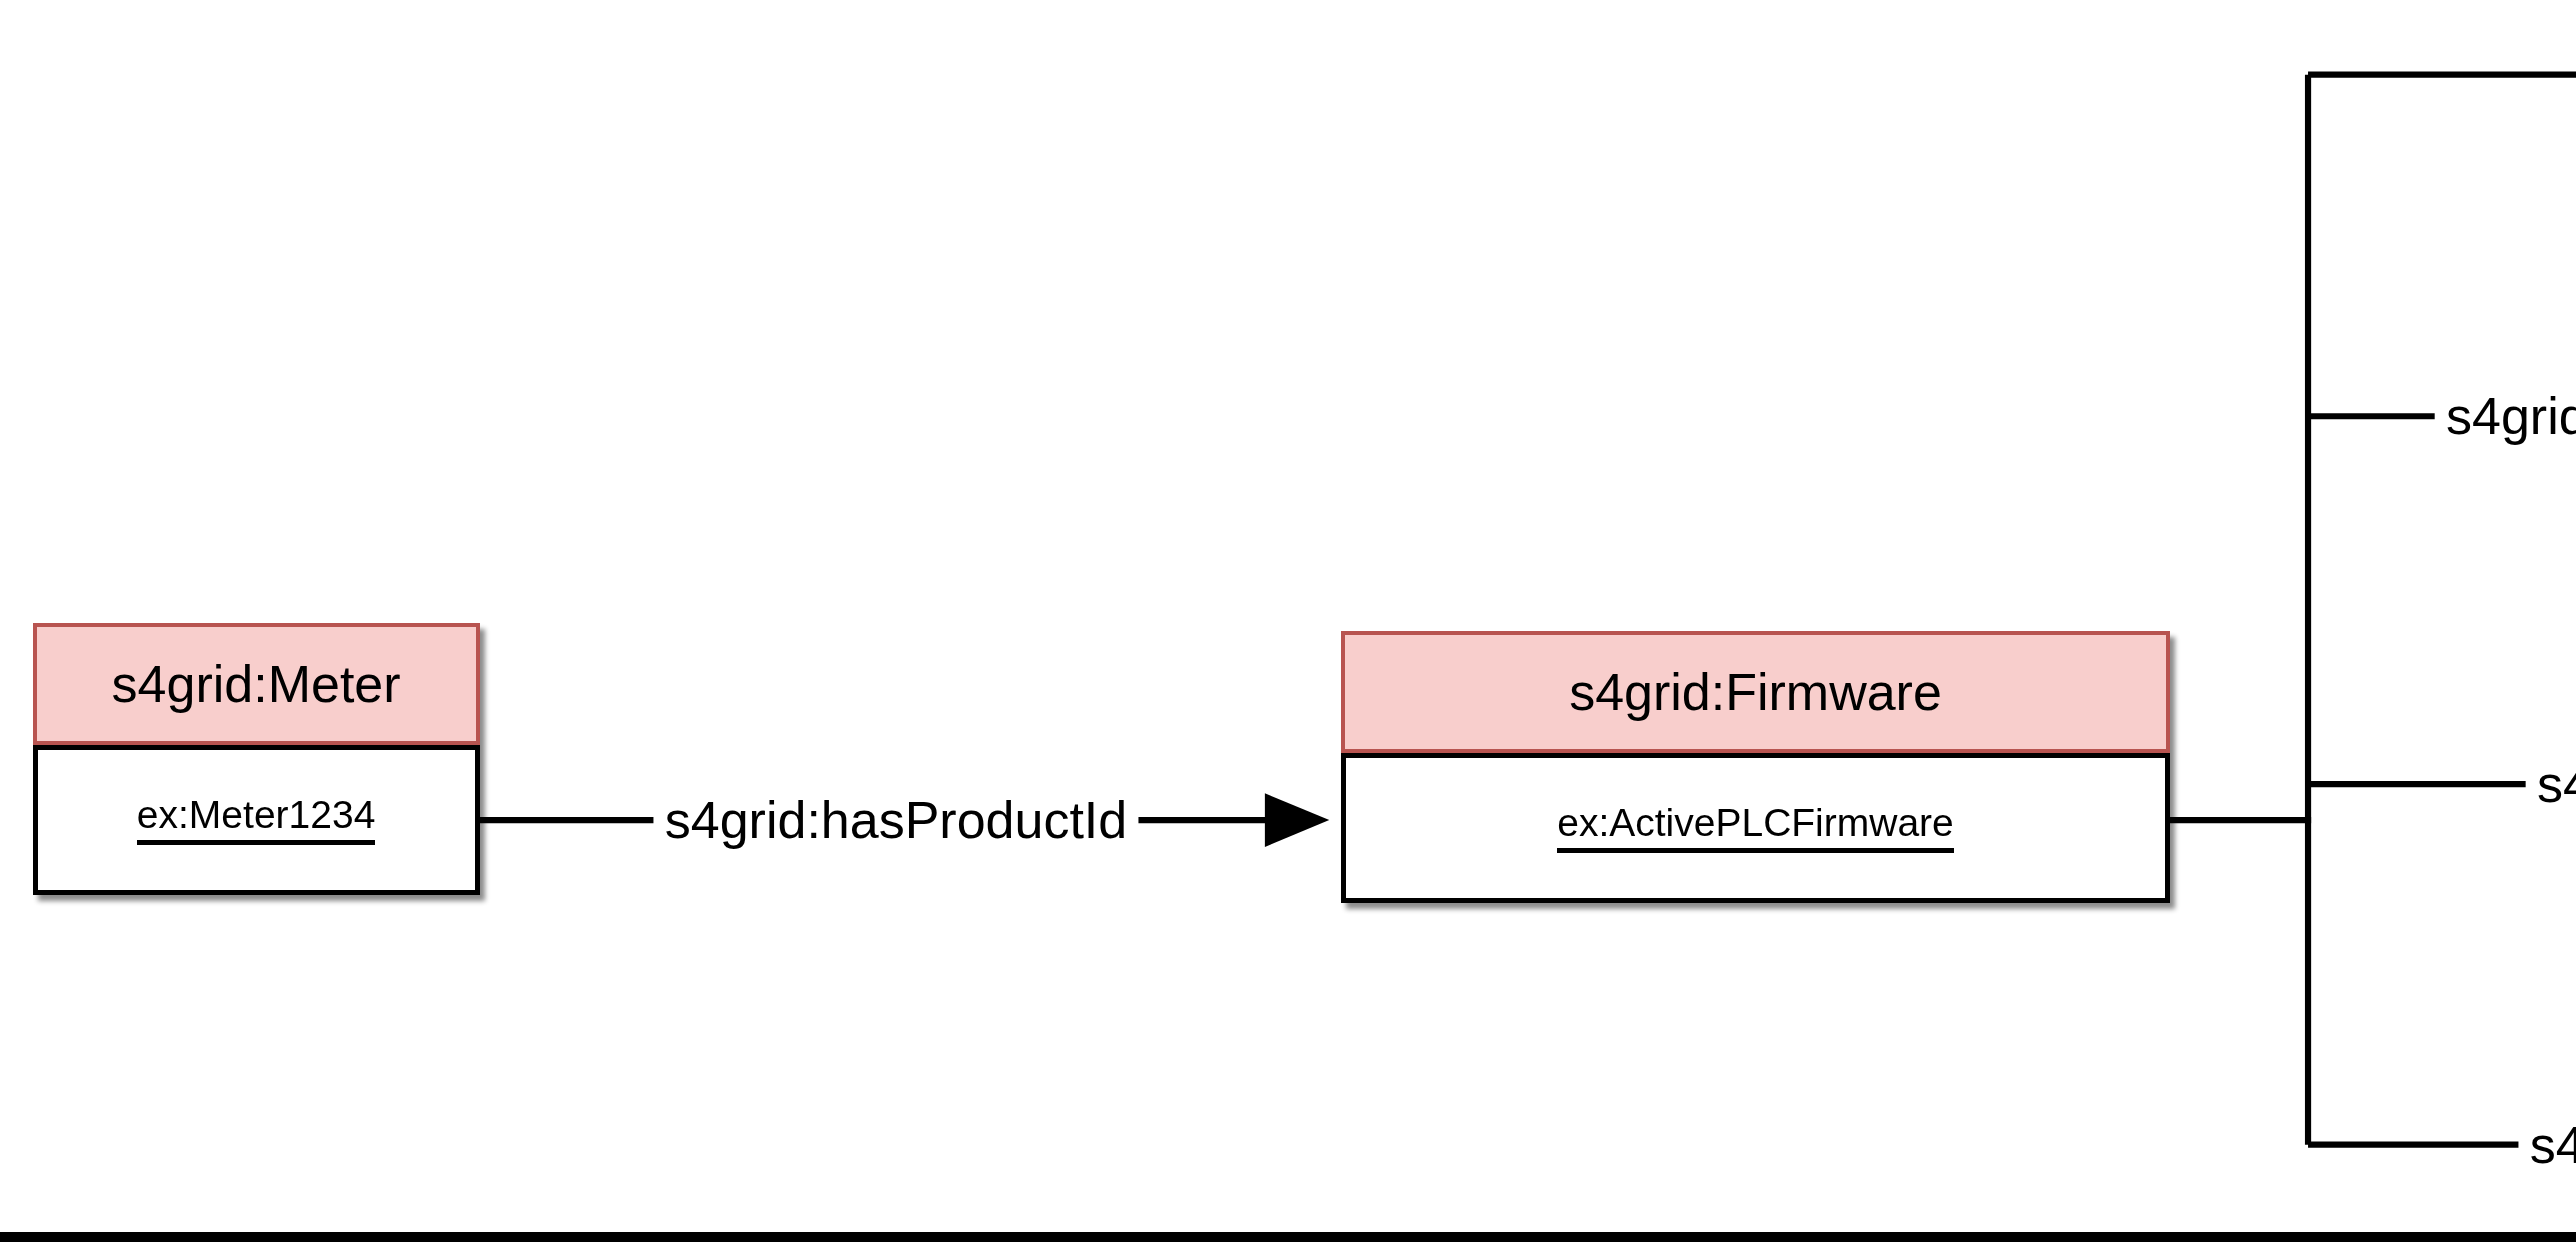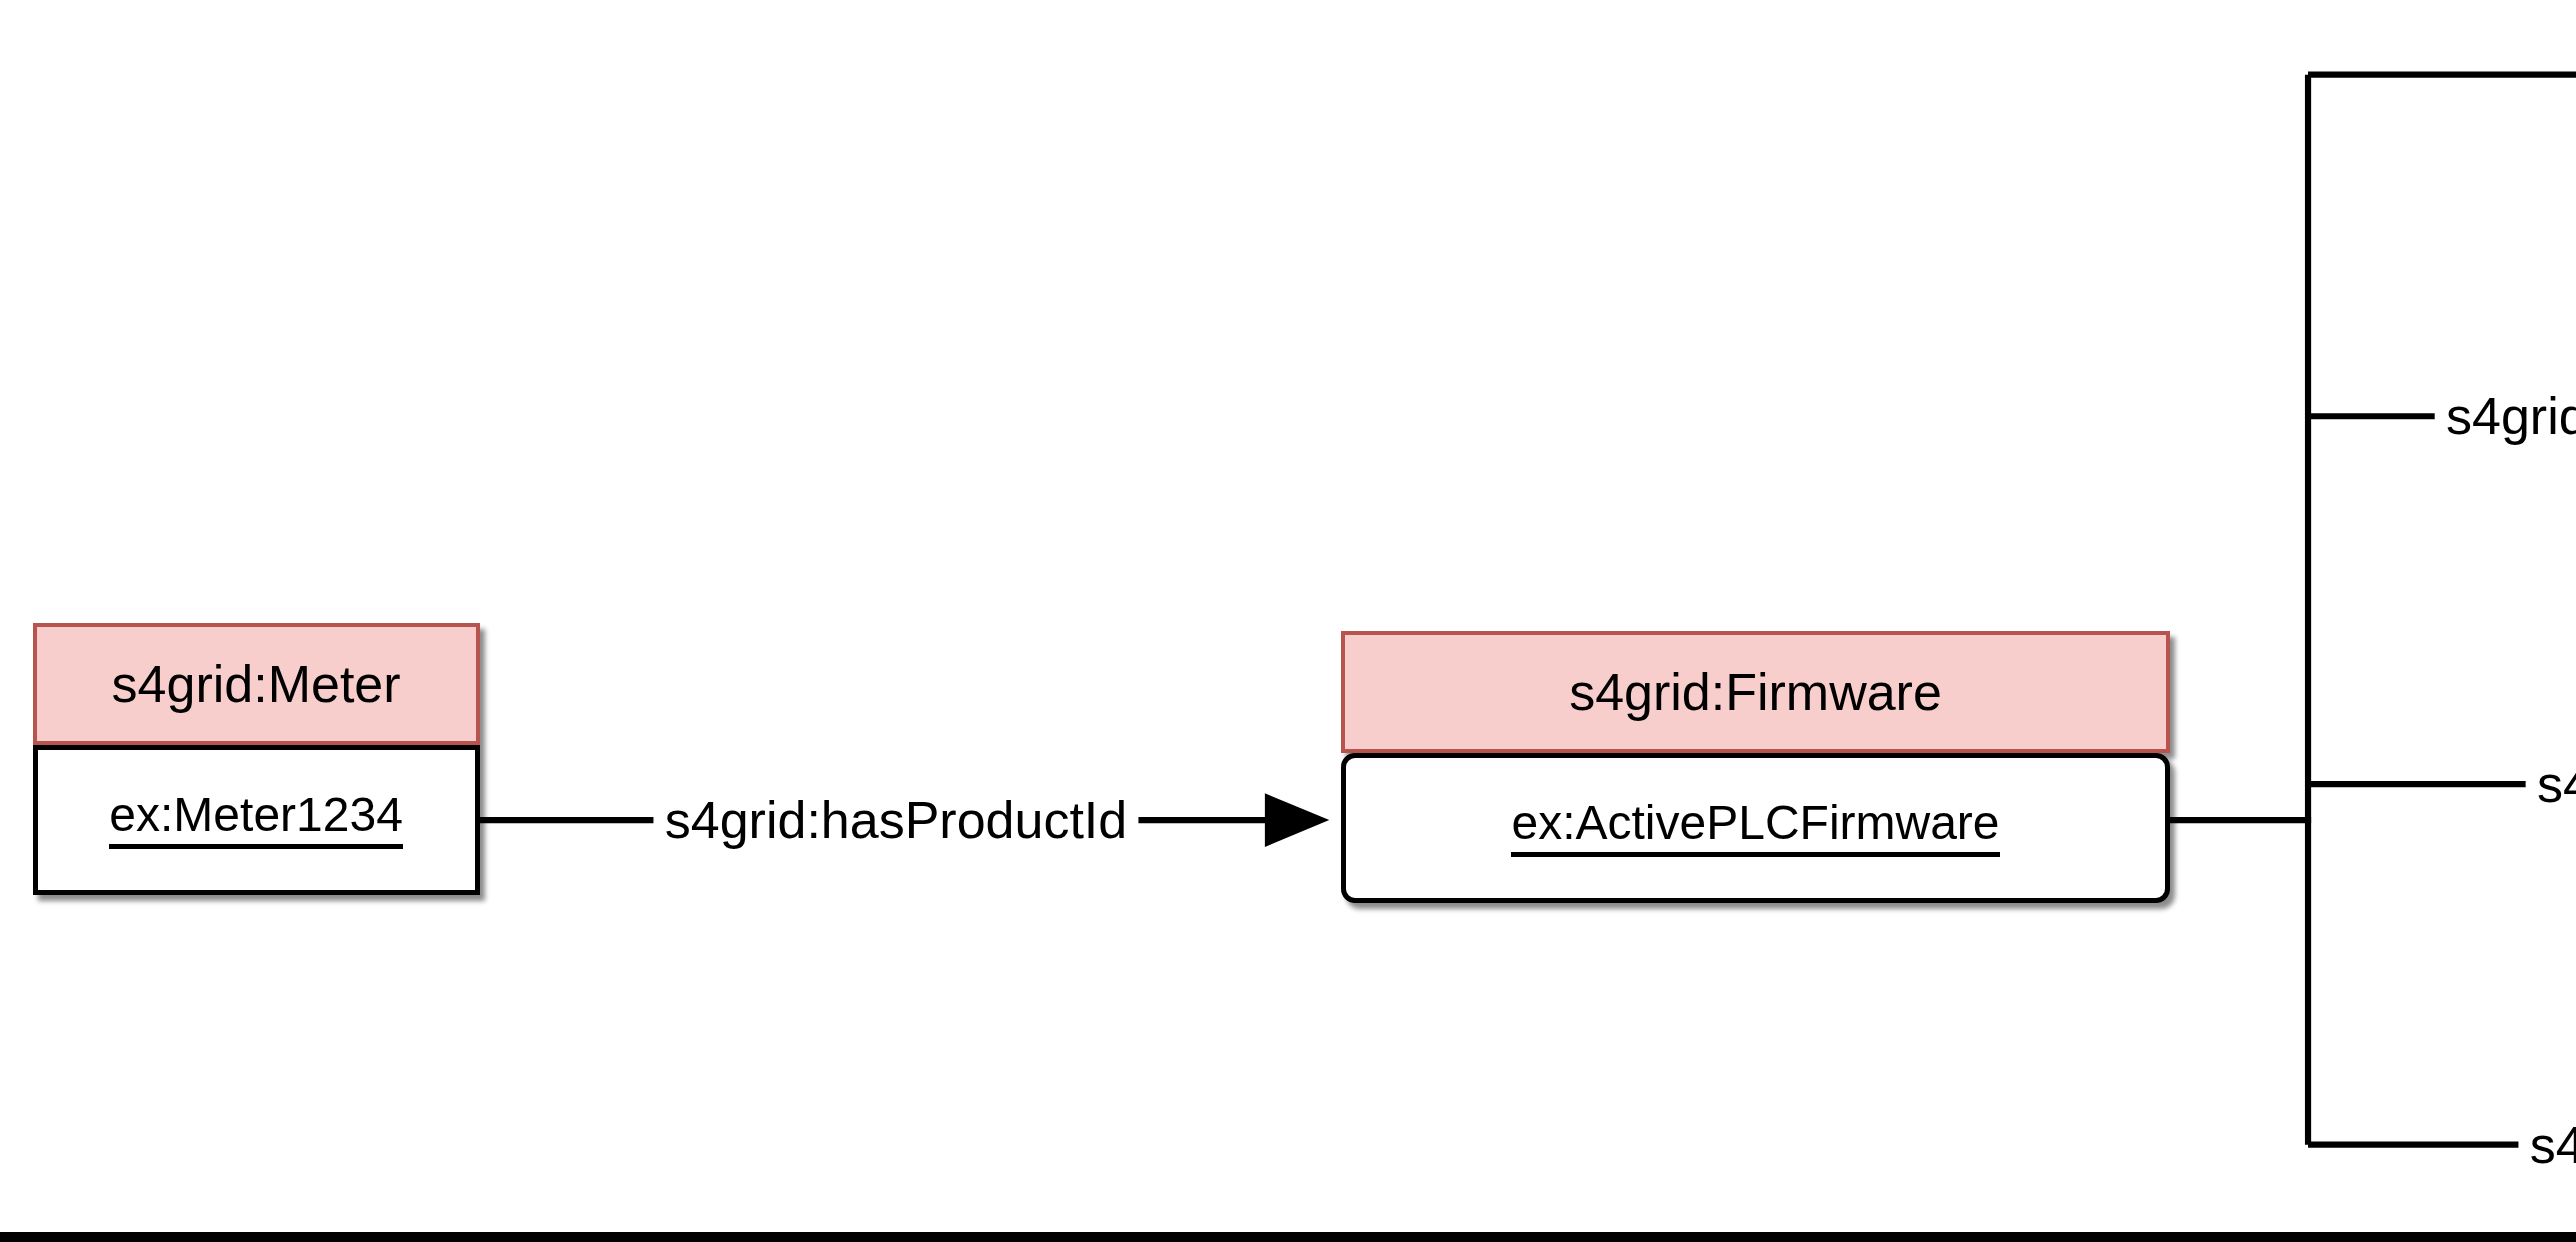--- a/index.html
+++ b/index.html
@@ -35,21 +35,21 @@
     line-height: 1;
   }
   .node .bdy {
     box-sizing: border-box;
     width: 100%;
     background: #ffffff;
     border: 5.2px solid #000000;
     display: flex;
     align-items: center;
     justify-content: center;
-    font-size: 48px;
+    font-size: 39px;
     line-height: 1;
   }
   .instance-underline {
     border-bottom: 5.2px solid #000000;
     padding-bottom: 5.2px;
     white-space: nowrap;
   }
   .edge-label {
     position: absolute;
     z-index: 3;
@@ -101,21 +101,21 @@
     </div>
     <div class="bdy" style="height:150px;">
       <span class="instance-underline">ex:Meter1234</span>
     </div>
   </div>
 
   <div class="node" style="left:1329px; top:623px; width:829px; height:273px;margin-top:8px;">
     <div class="hdr" style="height:122px;">
       <span>s4grid:Firmware</span>
     </div>
-    <div class="bdy" style="height:150px;border-radius:14px;">
+    <div class="bdy" style="height:150px;">
       <span class="instance-underline">ex:ActivePLCFirmware</span>
     </div>
   </div>
 
   <div class="edge-label" style="left:896px; top:820px;">s4grid:hasProductId</div>
 
   <div class="edge-label" style="left:2761px; top:416px;">s4grid:hasFirmwareVersion</div>
 
   <div class="edge-label" style="left:2761px; top:784px;">s4grid:hasVendorId</div>
 

